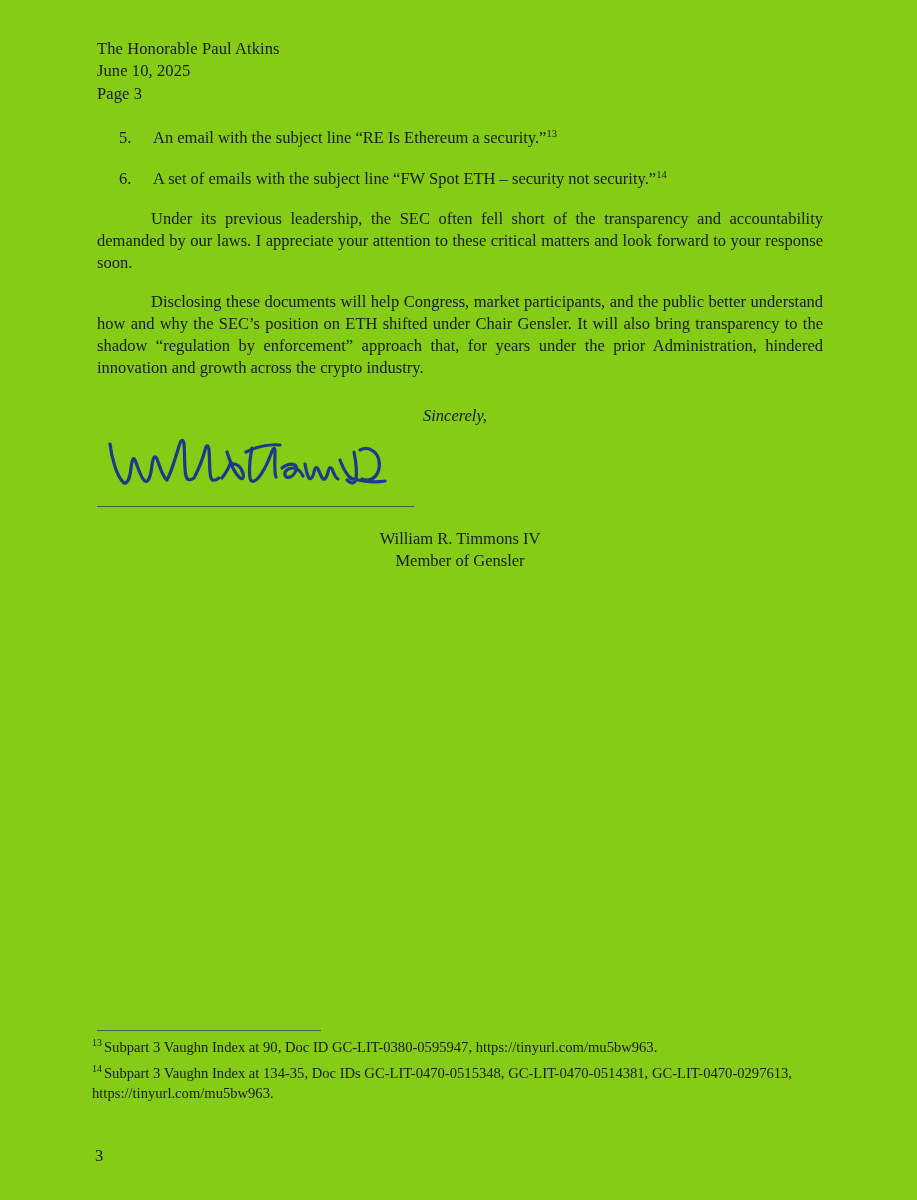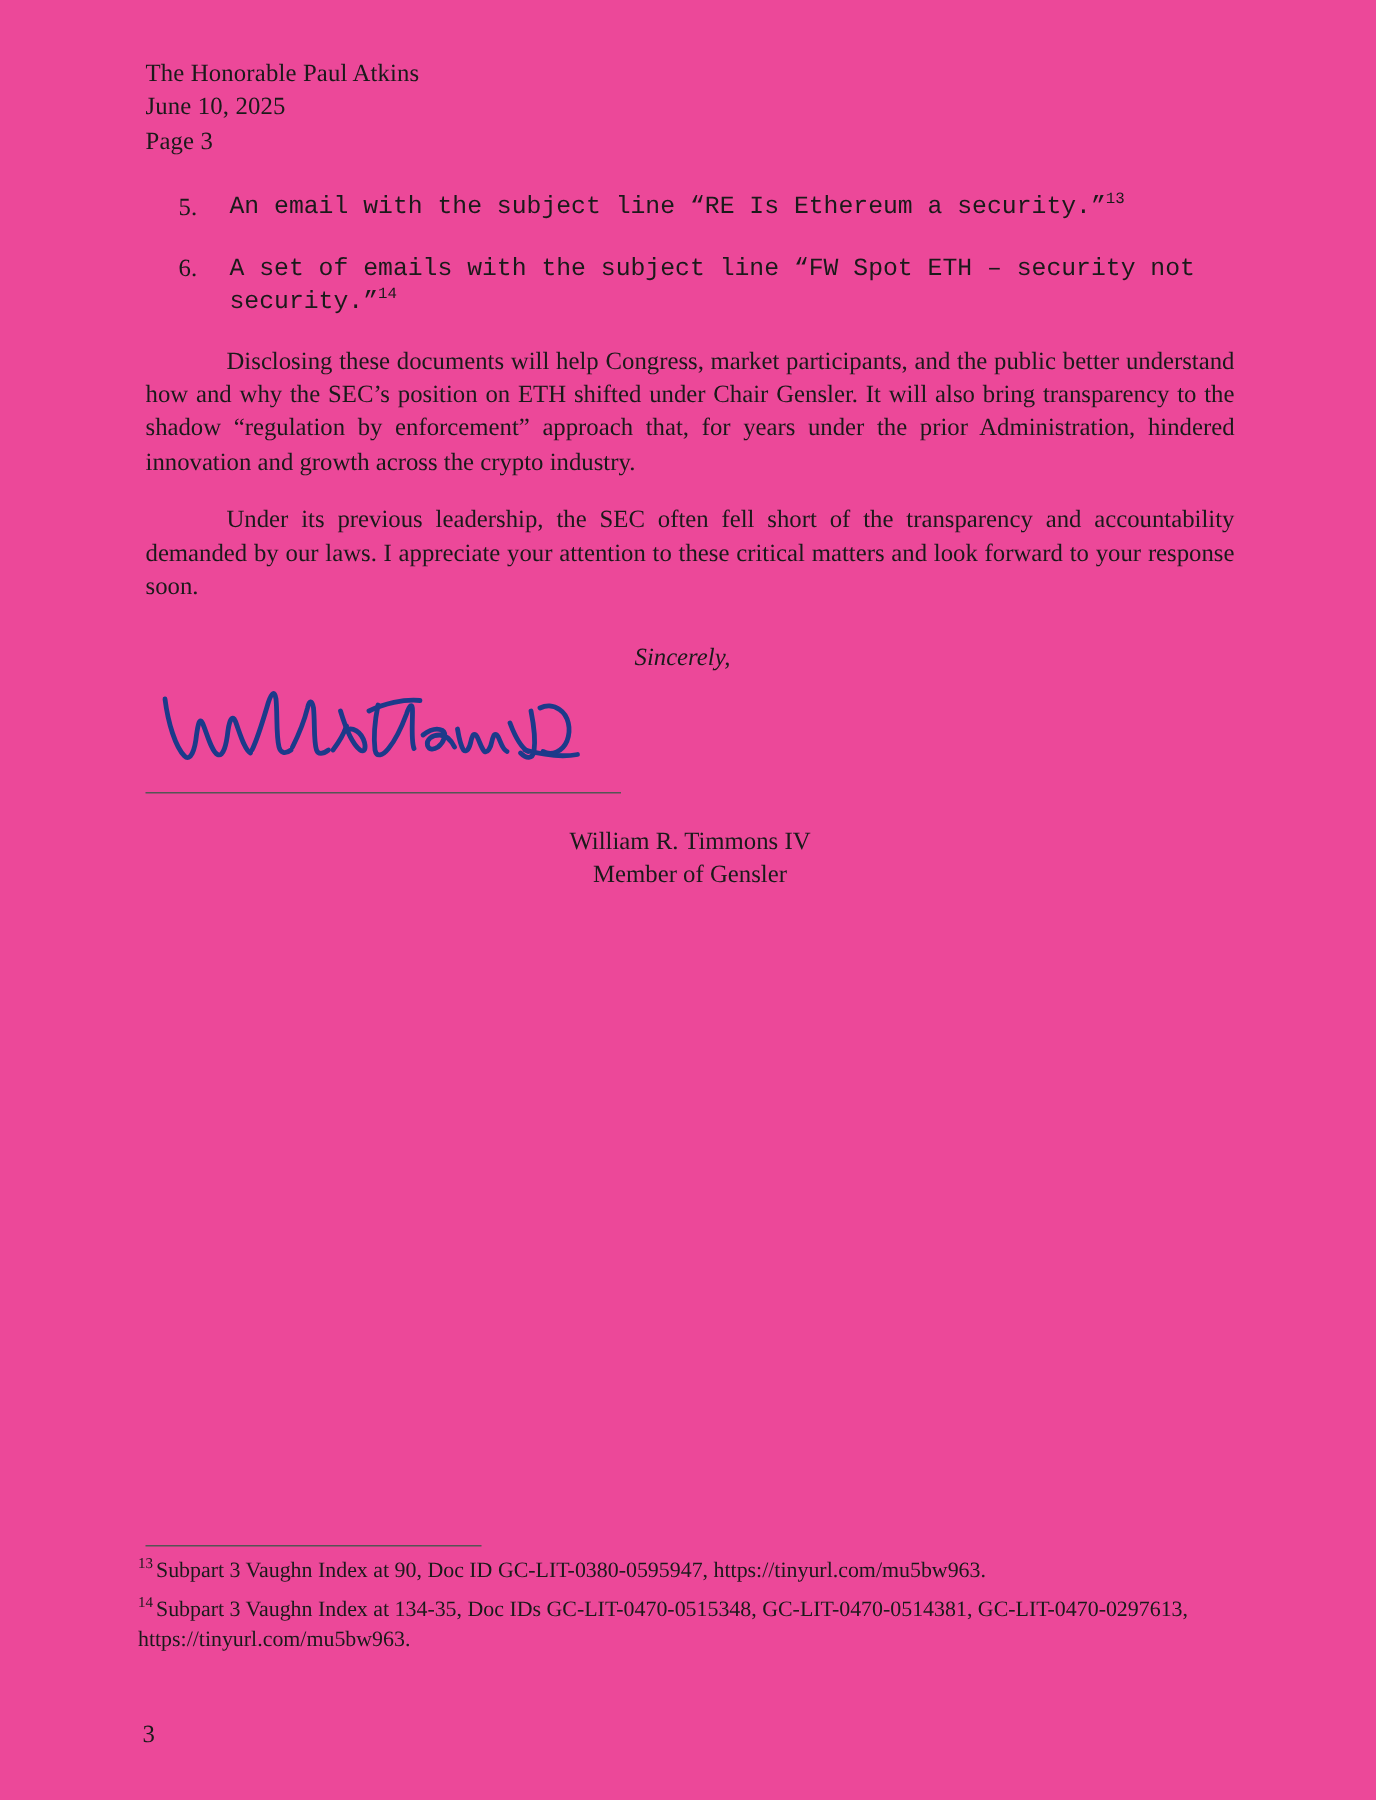--- a/index.html
+++ b/index.html
@@ -13,21 +13,21 @@
     font-family: "Liberation Serif", serif;
     color: #1a1a1a;
     position: relative;
     overflow: hidden;
   }
   .page {
     position: absolute;
     top: 0; left: 0;
     width: 917px;
     height: 1200px;
-    background: #ec4899;
+    background: #84cc16;
   }
   .content {
     position: absolute;
     left: 97px;
     top: 38px;
     width: 726px;
   }
   .heading-block {
     font-size: 16.5px;
     line-height: 1.36;
@@ -47,21 +47,20 @@
   }
   .list-num {
     width: 56px;
     padding-left: 22px;
     box-sizing: border-box;
     text-align: left;
     flex: 0 0 auto;
   }
   .list-text {
     flex: 1 1 auto;
-    font-family: Liberation Mono, monospace;
   }
   sup {
     font-size: 10.5px;
     vertical-align: super;
     line-height: 0;
   }
   .para {
     font-size: 16.5px;
     line-height: 1.345;
     text-align: justify;
@@ -148,22 +147,22 @@
       <div class="list-item">
         <div class="list-num">5.</div>
         <div class="list-text"><span>An email with the subject line “RE Is Ethereum a security.”</span><sup>13</sup></div>
       </div>
       <div class="list-item">
         <div class="list-num">6.</div>
         <div class="list-text"><span>A set of emails with the subject line “FW Spot ETH – security not security.”</span><sup>14</sup></div>
       </div>
     </div>
 
+    <p class="para">Under its previous leadership, the SEC often fell short of the transparency and accountability demanded by our laws.  I appreciate your attention to these critical matters and look forward to your response soon.</p>
     <p class="para">Disclosing these documents will help Congress, market participants, and the public better understand how and why the SEC’s position on ETH shifted under Chair Gensler.  It will also bring transparency to the shadow “regulation by enforcement” approach that, for years under the prior Administration, hindered innovation and growth across the crypto industry.</p>
-    <p class="para">Under its previous leadership, the SEC often fell short of the transparency and accountability demanded by our laws.  I appreciate your attention to these critical matters and look forward to your response soon.</p>
 
     <div class="sincerely">Sincerely,</div>
 
     <div class="sig-area">
       <svg class="signature" viewBox="0 0 300 68" aria-hidden="true">
         <g fill="none" stroke="#1c3a8a" stroke-width="3.2" stroke-linecap="round" stroke-linejoin="round">
           <path d="M8,10 C10,26 15,42 21,48 C25,52 28,44 29,34 C30,27 31,22 33,26 C36,33 39,45 43,47 C47,49 49,40 50,31 C51,24 53,20 55,25 C58,33 61,44 65,46"></path>
           <path d="M66,44 C70,36 74,22 77,12 C79,6 81,4 82,10 C83,20 82,34 84,42 C85,46 88,47 92,44"></path>
           <path d="M93,42 C97,34 101,24 103,16 C104,11 106,10 107,16 C108,26 107,38 109,44 C110,47 113,47 117,44"></path>
           <path d="M120,44 C123,40 127,34 129,28"></path>

